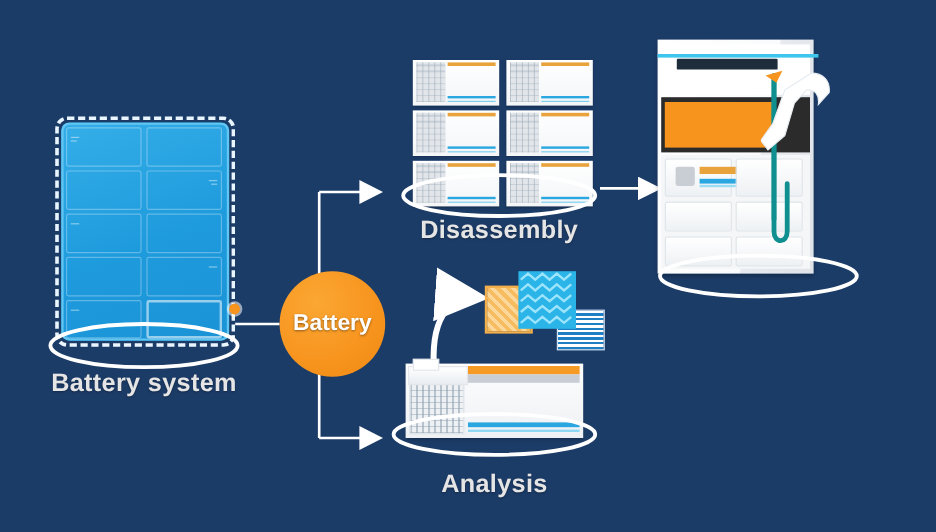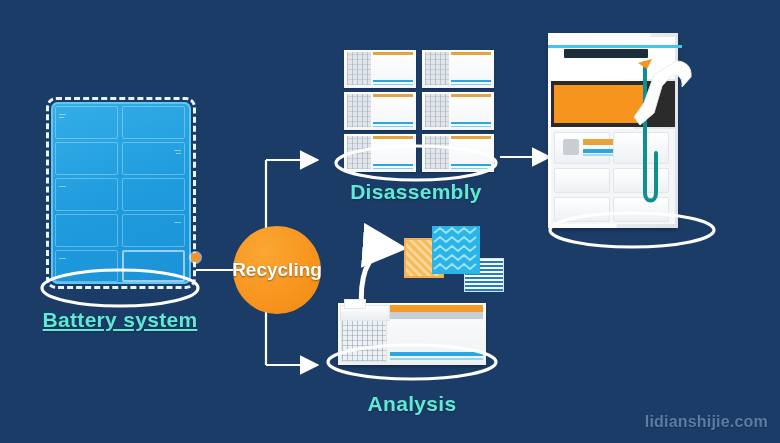--- a/index.html
+++ b/index.html
@@ -7,21 +7,21 @@
     width:780px;height:443px;
     background:#1c3c68;
     font-family:"Liberation Sans", sans-serif;
     overflow:hidden;
     position:relative;
   }
   #stage{position:relative;width:780px;height:443px;}
   .node{position:absolute;}
   .caption{
     position:absolute;
-    color:#5eead4;
+    color:#e5e5e5;
     font-size:21px;
     font-weight:bold;
     letter-spacing:.3px;
     white-space:nowrap;
     text-align:center;
     text-shadow:0 1px 2px rgba(0,0,0,.35);
   }
 
   
   .layer{position:absolute;left:0;top:0;width:780px;height:443px;}
@@ -227,24 +227,24 @@
       <div class="bat-tick" style="left:8px;top:15px;width:5px;height:1px;"></div>
       <div class="bat-tick" style="left:123px;top:48px;width:7px;height:1px;"></div>
       <div class="bat-tick" style="left:125px;top:51px;width:5px;height:1px;"></div>
       <div class="bat-tick" style="left:8px;top:84px;width:7px;height:1px;"></div>
       <div class="bat-tick" style="left:123px;top:120px;width:7px;height:1px;"></div>
       <div class="bat-tick" style="left:8px;top:156px;width:7px;height:1px;"></div>
     </div>
     <div class="bat-shell"></div>
     <div class="bat-dot"></div>
   </div>
-  <div class="caption" style="left:20px;top:308px;width:200px;text-decoration:underline;">Battery system</div>
+  <div class="caption" style="left:20px;top:308px;width:200px;">Battery system</div>
 
   <div id="analysis" class="node">
-    <span class="lbl">Recycling</span>
+    <span class="lbl">Battery</span>
   </div>
 
   <div class="node" style="left:344px;top:50px;width:150px;height:115px;z-index:4;">
     <div class="brick" style="left:0px;top:0px;">
       <div class="grid"></div>
         <div class="top-orange"></div>
         <div class="blue-line"></div>
         <div class="blue-line2"></div>
     </div>
     <div class="brick" style="left:78px;top:0px;">
@@ -338,15 +338,14 @@
         <div class="ch-tile" style="left:62px;top:68px;width:56px;height:25px;"></div>
       </div>
     </div>
 
     <svg style="position:absolute;left:86px;top:24px;width:62px;height:100px;z-index:8;" viewBox="0 0 62 100" xmlns="http://www.w3.org/2000/svg">
       <path d="M42,4 C52,4 58,10 57,20 L48,30 C49,22 45,17 38,18 L28,29
                L20,56 L6,68 L0,60 L10,46 L20,18 Z" fill="#ffffff" stroke="#e8edf2" stroke-width="1"></path>
     </svg>
   </div>
 
-  <div id="watermark">lidianshijie.com</div>
 
 </div>
 
 </body></html>

